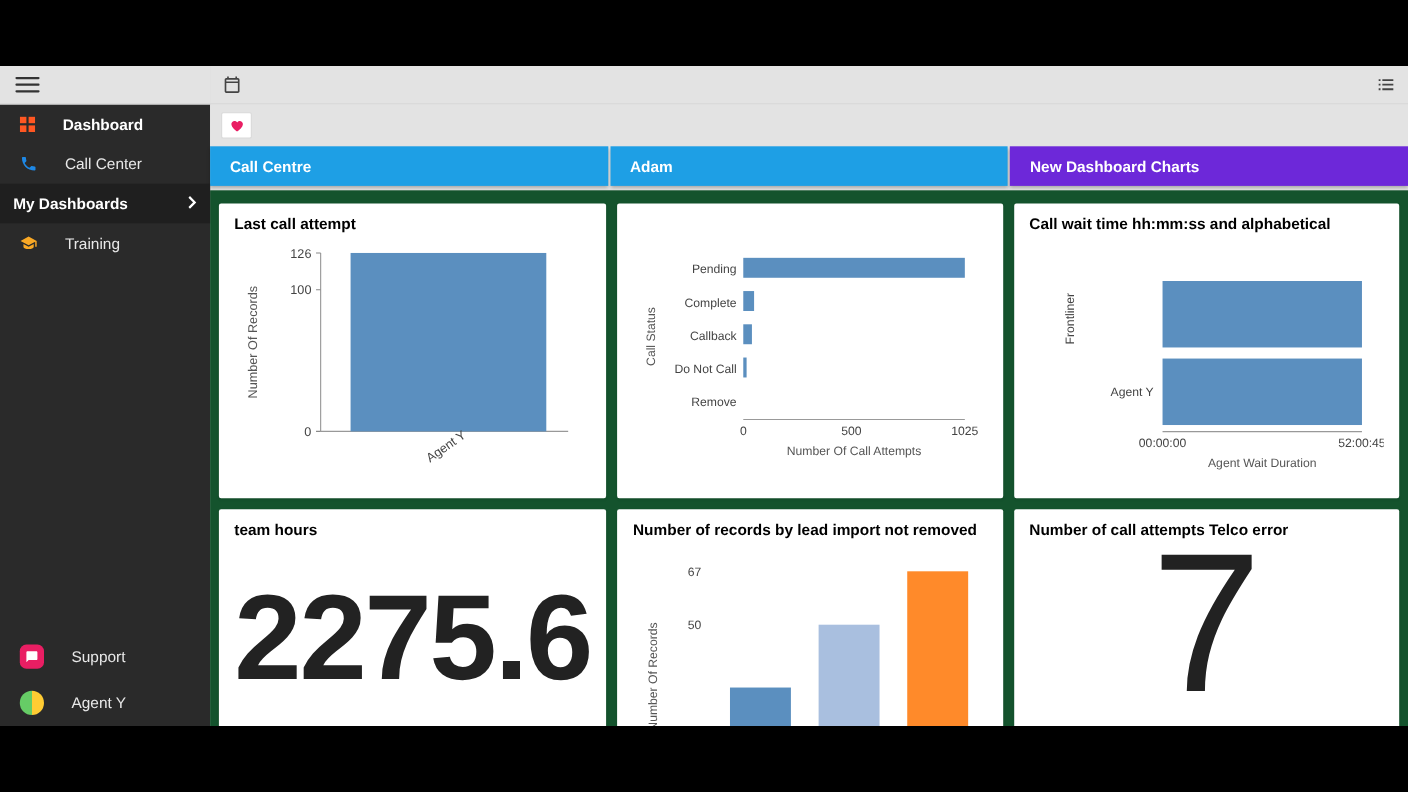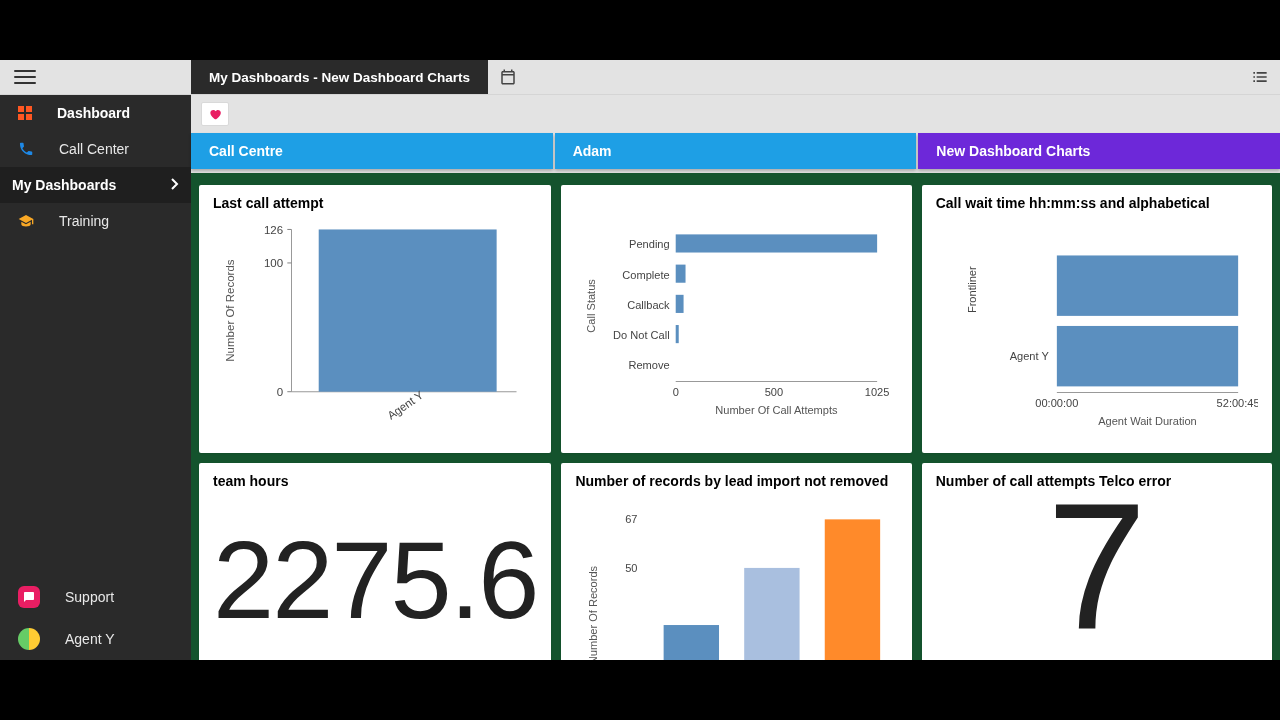--- a/index.html
+++ b/index.html
@@ -41,21 +41,21 @@
   .fav-btn svg { width:14px; height:14px; fill:#e91e63;}
   .tabs { display:flex; height:40px; padding:0 0px; gap:2px; border-bottom:4px solid rgba(0,0,0,0);}
   .tab { flex:1; padding:0 18px; display:flex; align-items:center; color:#fff; font-size:14px; font-weight:700; cursor:pointer; box-shadow:0 2px 3px rgba(0,0,0,0.25);}
   .tab.blue { background:#1e9fe5; }
   .tab.orange { background:#6d28d9; font-weight:bold;}
   .content { flex:1; overflow:hidden; padding:12px 8px 0 8px; background:#14532d;}
   .grid { display:grid; grid-template-columns: repeat(3, 1fr); gap:10px; }
   .card { background:#fff; border-radius:2px; box-shadow:0 1px 2px rgba(0,0,0,0.08); padding:10px 14px 6px 14px; height:268px; display:flex; flex-direction:column;}
   .card-title { font-weight:bold; font-size:14px; margin-bottom:6px;}
   .chart-area { flex:1; position:relative; }
-  .big-number { font-size:110px; font-weight:400; color:#222; line-height:1; letter-spacing:-2px; padding-top:30px;}
+  .big-number { font-size:110px; font-weight:700; color:#222; line-height:1; letter-spacing:-2px; padding-top:30px;}
   .huge-number { font-size:180px; font-weight:400; color:#222; line-height:0.8; text-align:center;}
   
   .axis-label { font-size:11px; fill:#555; }
   .tick-label { font-size:11px; fill:#444; }
   .bar { fill:#5b8fbf; }
   text { font-family: Arial, sans-serif; }
 </style>
 </head>
 <body>
 
@@ -109,21 +109,20 @@
       <span class="label">Support</span>
     </div>
     <div class="nav-item child">
       <span class="avatar"></span>
       <span class="label">Agent Y</span>
     </div>
   </div>
 
   <div class="main">
     <div class="topbar">
-      <div class="page-title">My Dashboards - New Dashboard Charts</div>
       <div class="top-icon-btn">
         <svg viewBox="0 0 24 24">
             <path d="M19 4h-1V2h-2v2H8V2H6v2H5c-1.1 0-2 .9-2 2v14c0 1.1.9 2 2 2h14c1.1 0 2-.9 2-2V6c0-1.1-.9-2-2-2zm0 16H5V10h14v10zM5 8V6h14v2H5z"></path>
           </svg>
       </div>
       <div class="top-right">
         <svg viewBox="0 0 24 24">
             <path d="M4 6h2v2H4zM8 6h12v2H8zM4 11h2v2H4zM8 11h12v2H8zM4 16h2v2H4zM8 16h12v2H8z"></path>
           </svg>
       </div>

